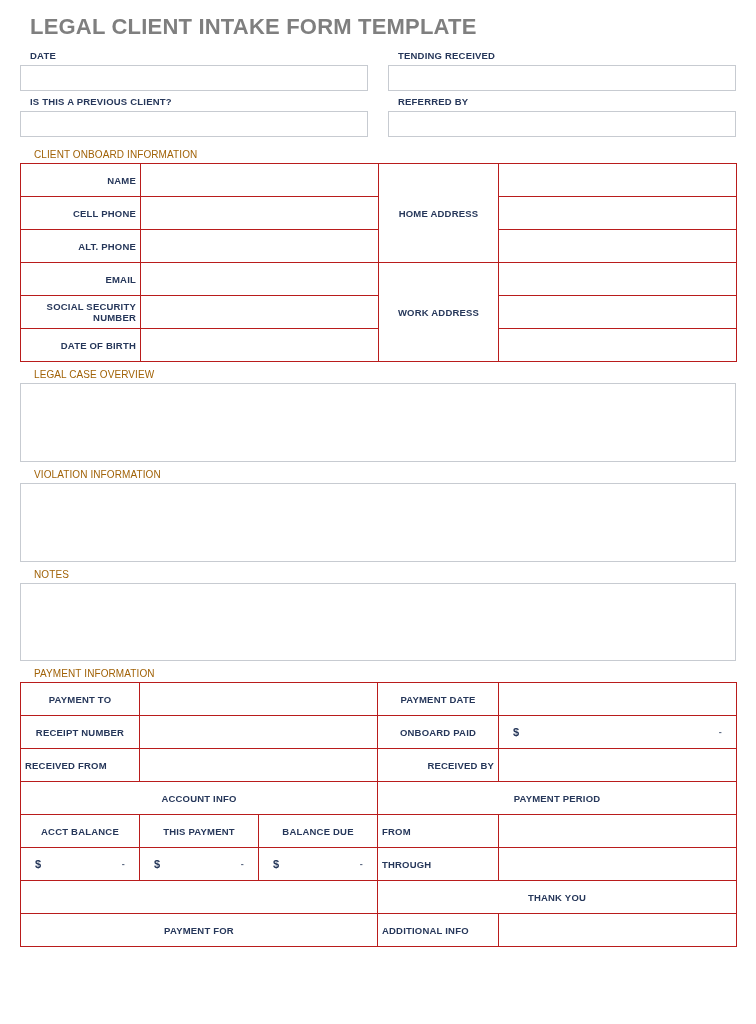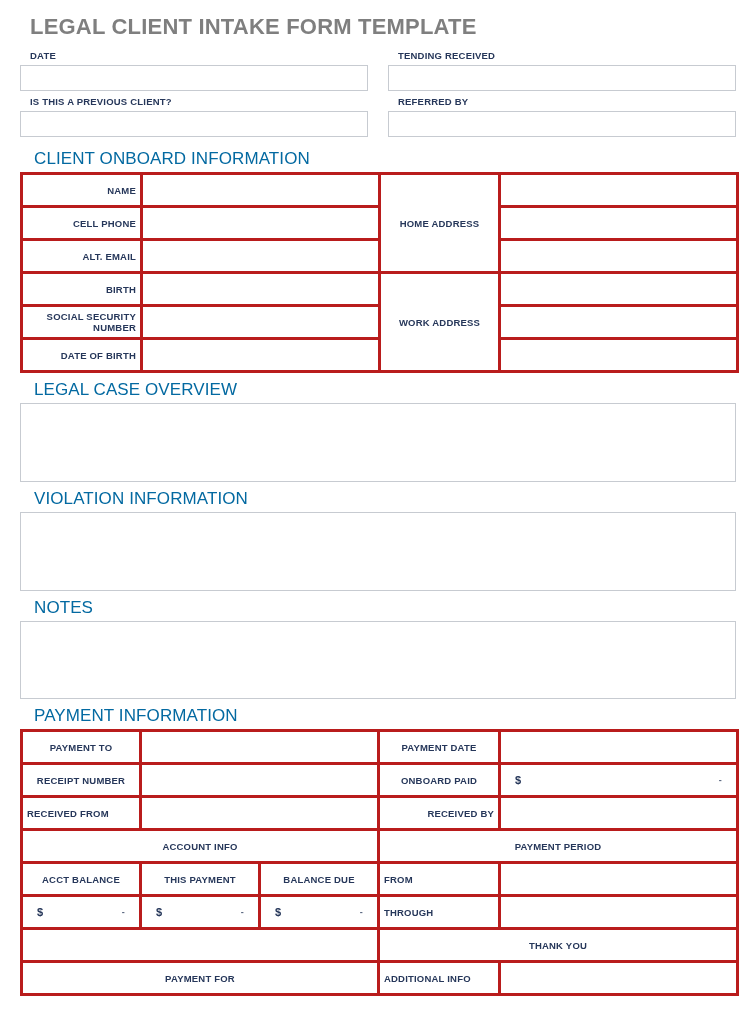--- a/index.html
+++ b/index.html
@@ -51,35 +51,35 @@
     padding: 0 0 4px 10px;
   }
   .topfield .box {
     height: 26px;
     border: 1px solid #c7cbd1;
     background: #ffffff;
   }
 
   
   .section-heading {
-    font-size: 17px;
+    font-size: 10px;
     font-weight: normal;
-    color: #0369a1;
+    color: #a16207;
     letter-spacing: 0.1px;
     padding: 7px 0 3px 14px;
   }
 
   
   .grid {
     width: 716px;
     border-collapse: collapse;
     table-layout: fixed;
   }
   .grid td {
-    border: 3px solid #b91c1c;
+    border: 1px solid #b91c1c;
     height: 33px;
     padding: 0 4px;
     font-size: 9.5px;
     font-weight: bold;
     letter-spacing: 0.2px;
     color: #26375a;
     background: #ffffff;
     vertical-align: middle;
   }
   .lab       { background: #e4e9f0; text-align: right; }
@@ -166,26 +166,26 @@
         <td class="val"></td>
         <td class="lab-mid" rowspan="3">HOME ADDRESS</td>
         <td class="val"></td>
       </tr>
       <tr>
         <td class="lab">CELL PHONE</td>
         <td class="val"></td>
         <td class="val"></td>
       </tr>
       <tr>
-        <td class="lab">ALT. EMAIL</td>
-        <td class="val"></td>
-        <td class="val"></td>
-      </tr>
-      <tr>
-        <td class="lab">BIRTH</td>
+        <td class="lab">ALT. PHONE</td>
+        <td class="val"></td>
+        <td class="val"></td>
+      </tr>
+      <tr>
+        <td class="lab">EMAIL</td>
         <td class="val"></td>
         <td class="lab-mid" rowspan="3">WORK ADDRESS</td>
         <td class="val"></td>
       </tr>
       <tr>
         <td class="lab">SOCIAL SECURITY NUMBER</td>
         <td class="val"></td>
         <td class="val"></td>
       </tr>
       <tr>

